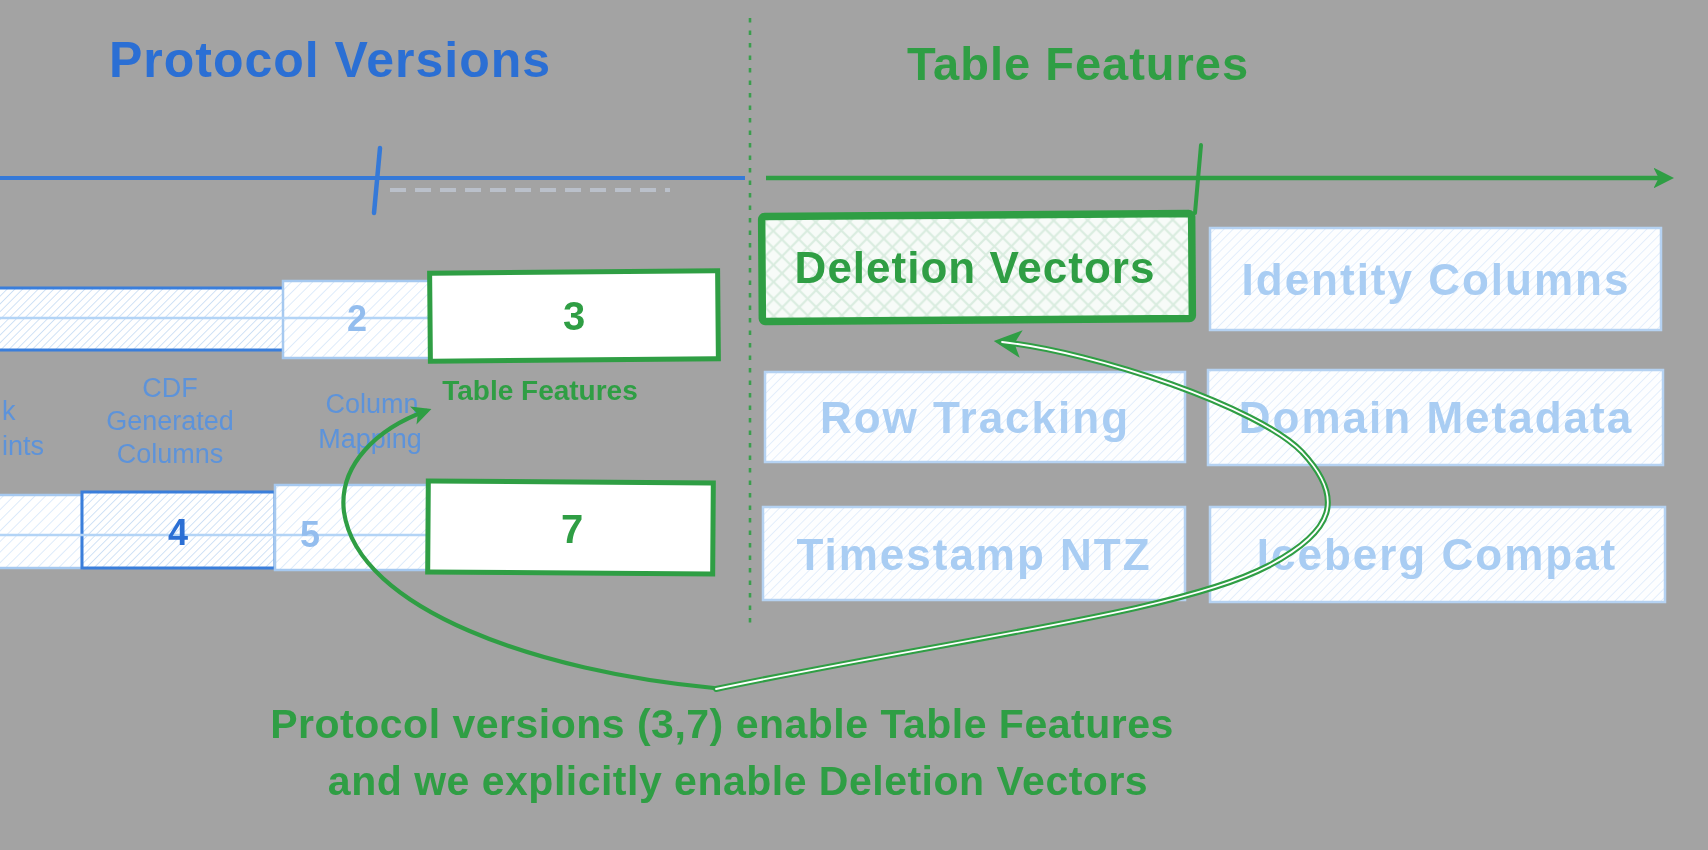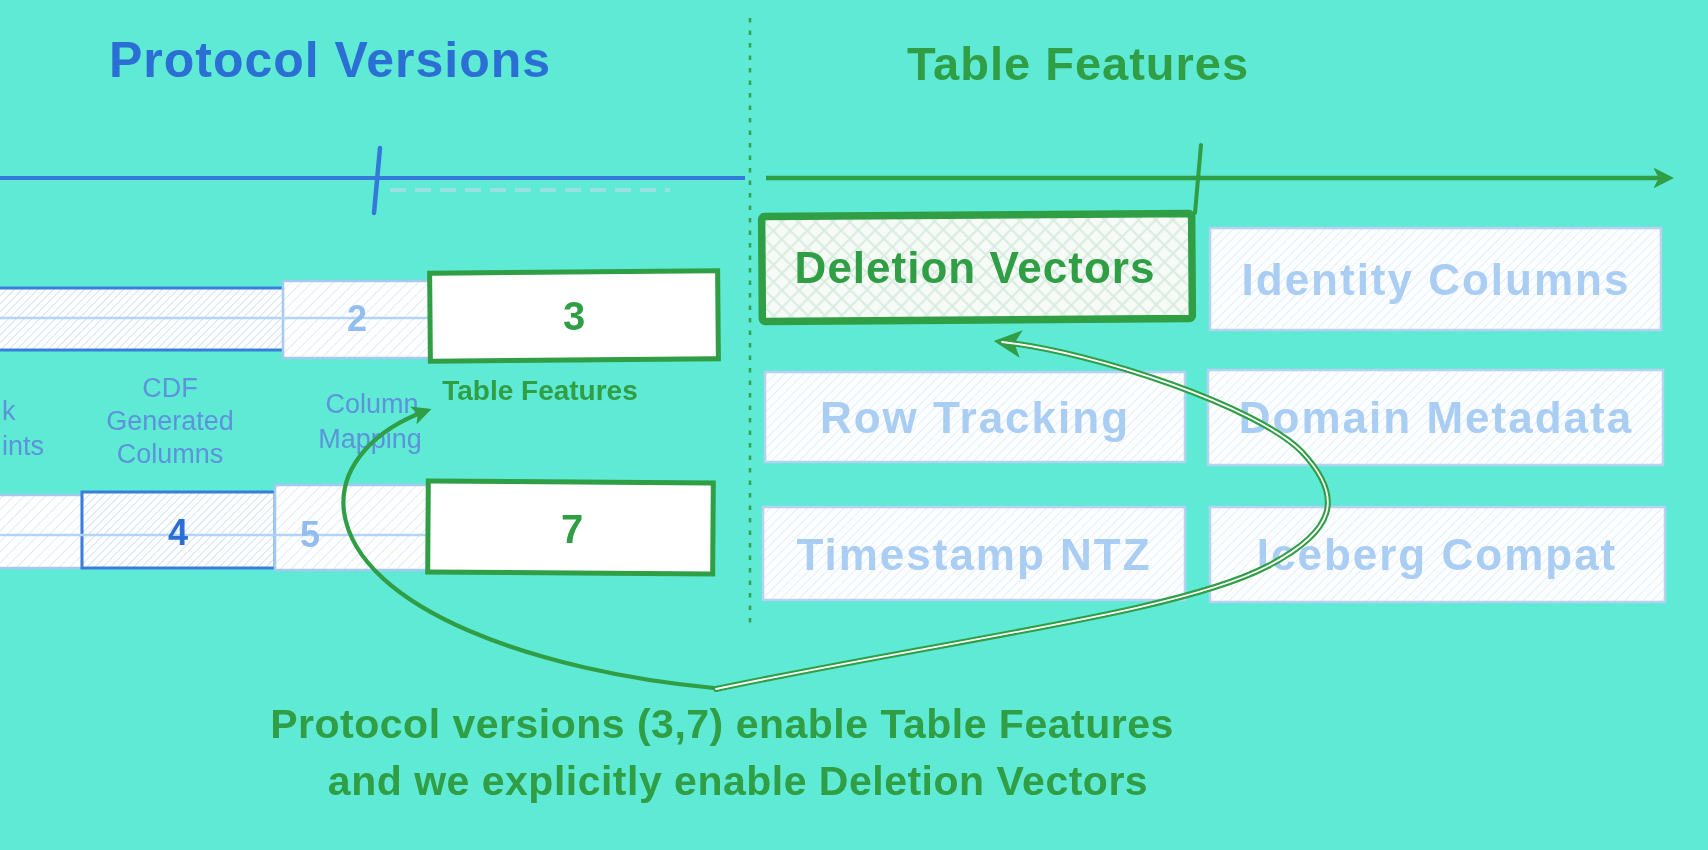--- a/index.html
+++ b/index.html
@@ -1,16 +1,16 @@
 <!DOCTYPE html>
 <html><head>
 <meta charset="utf-8">
 <style>
   html,body{margin:0;padding:0;background:#ffffff;}
-  .stage{width:1708px;height:850px;position:relative;background:#5eead4;overflow:hidden;}
+  .stage{width:1708px;height:850px;position:relative;background:#a3a3a3;overflow:hidden;}
   svg{display:block;font-family:"Liberation Sans", sans-serif;}
   text{user-select:none;}
   .title-blue{fill:#2b6fd4;font-size:50px;font-weight:600;letter-spacing:1px;}
   .title-green{fill:#2f9e44;font-size:47px;font-weight:600;letter-spacing:1px;}
   .lbl-blue{fill:#5d93da;font-size:27px;font-weight:500;}
   .lbl-green{fill:#2f9e44;font-size:28px;font-weight:600;}
   .num-blue{fill:#2b6fd4;font-size:36px;font-weight:600;}
   .num-lblue{fill:#93bdee;font-size:36px;font-weight:600;}
   .num-green{fill:#2f9e44;font-size:40px;font-weight:600;}
   .feat-dim{fill:#a9cdf3;font-size:44px;font-weight:600;letter-spacing:2px;}

